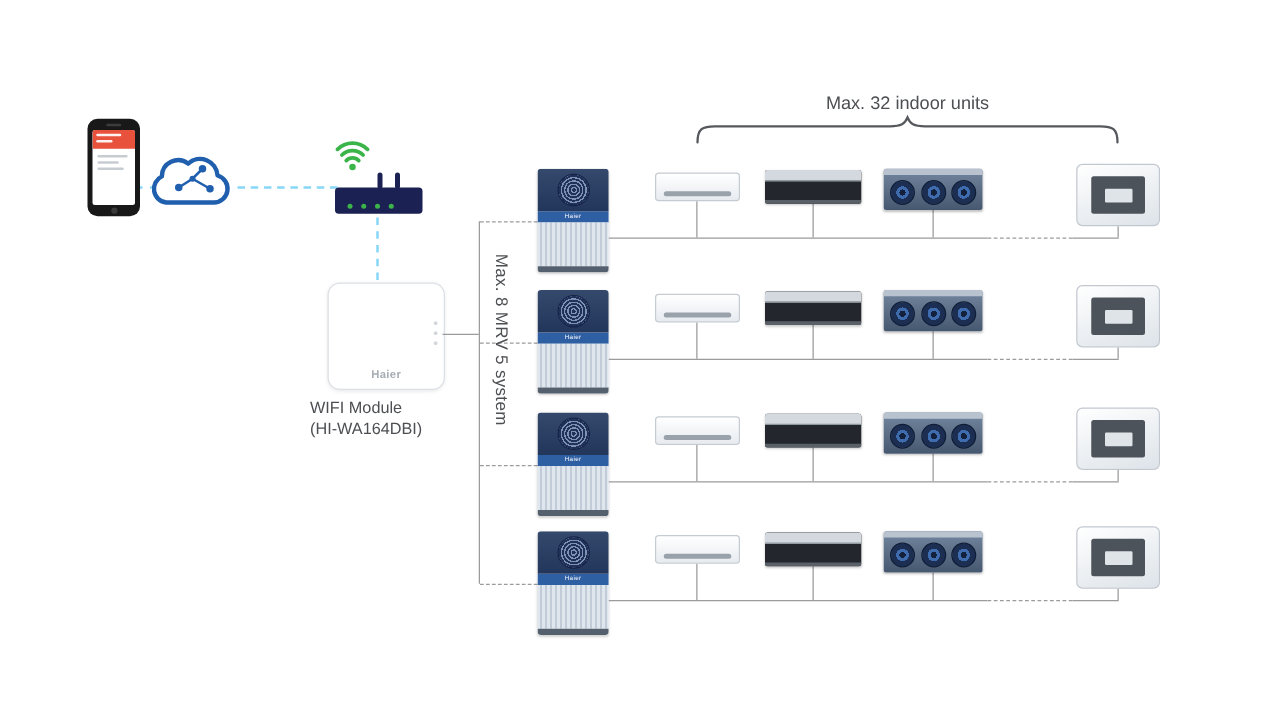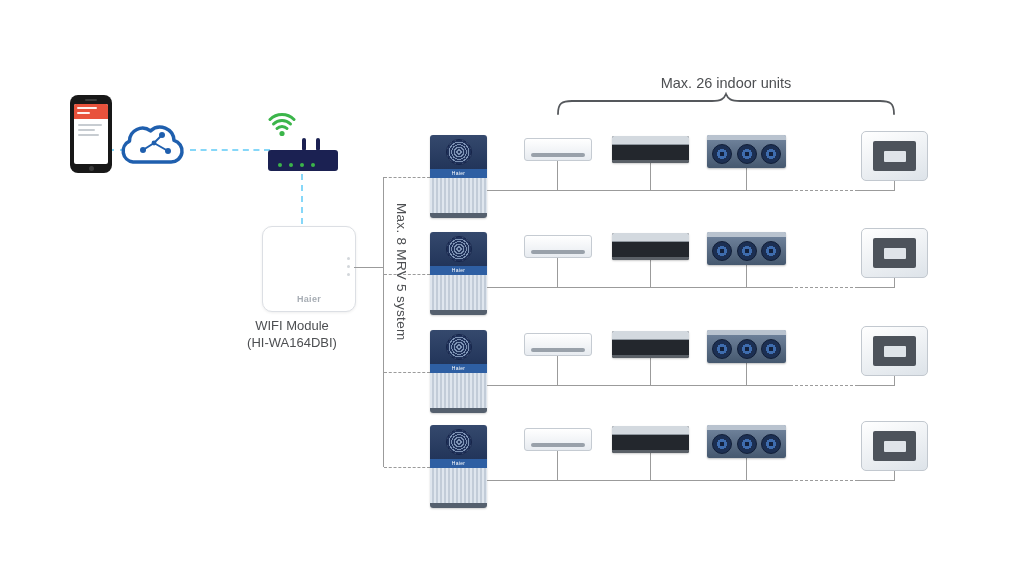--- a/index.html
+++ b/index.html
@@ -29,21 +29,21 @@
   .router-antenna{position:absolute;width:4px;height:13px;background:#1b2152;border-radius:2px;top:26px;}
   .router-body{position:absolute;left:0;top:38px;width:70px;height:21px;background:#1b2152;border-radius:3px;}
   .router-led{position:absolute;width:4px;height:4px;border-radius:50%;background:#3bb54a;top:51px;}
 
   
   .module{position:absolute;left:262px;top:226px;width:92px;height:84px;background:#ffffff;
           border:1px solid #dcdfe4;border-radius:10px;box-shadow:0 1px 3px rgba(0,0,0,.07);}
   .module-brand{position:absolute;left:0;right:0;bottom:7px;text-align:center;font-size:9px;font-weight:700;
                 color:#a7adb4;letter-spacing:.3px;}
   .module-dot{position:absolute;right:5px;width:3px;height:3px;border-radius:50%;background:#d3d7db;}
-  .module-label{position:absolute;left:224px;top:318px;width:136px;text-align:center;font-size:13px;line-height:1.3;}
+  .module-label{position:absolute;left:248px;top:318px;width:136px;font-size:13px;line-height:1.3;}
 
   
   .top-label{position:absolute;left:556px;top:75px;width:340px;text-align:center;font-size:14.5px;}
   .bottom-label{position:absolute;left:388px;top:510px;font-size:14.5px;}
   .vtext{position:absolute;left:394px;top:203px;writing-mode:vertical-rl;font-size:13.5px;letter-spacing:.3px;}
 
   
   .unit-row{position:absolute;left:0;width:1024px;height:92px;}
   .row1{top:135px;} .row2{top:232px;} .row3{top:330px;} .row4{top:425px;}
 
@@ -155,21 +155,21 @@
 
   <div class="hline" style="left:354px;top:267px;width:29px;"></div>
   <div class="vline" style="left:383px;top:177px;height:290px;"></div>
   <div class="hline dashed" style="left:384px;top:177px;width:46px;"></div>
   <div class="hline dashed" style="left:384px;top:274px;width:46px;"></div>
   <div class="hline dashed" style="left:384px;top:372px;width:46px;"></div>
   <div class="hline dashed" style="left:384px;top:467px;width:46px;"></div>
 
   <div class="vtext">Max. 8 MRV 5 system</div>
 
-  <div class="top-label">Max. 26 indoor units</div>
+  <div class="top-label">Max. 32 indoor units</div>
   <svg style="position:absolute;left:556px;top:92px;" width="340" height="23" viewBox="0 0 340 23">
     <path d="M2,22 C2,11 6,9 16,9 L156,9 C165,9 168,7 170,2 C172,7 175,9 184,9 L324,9 C334,9 338,11 338,22" fill="none" stroke="#55585c" stroke-width="1.8" stroke-linecap="round"></path>
   </svg>
 
   <div class="unit-row row1">
     <div class="odu">
       <div class="odu-top">
         <div class="odu-fan"></div>
       </div>
       <div class="odu-badge">Haier</div>

